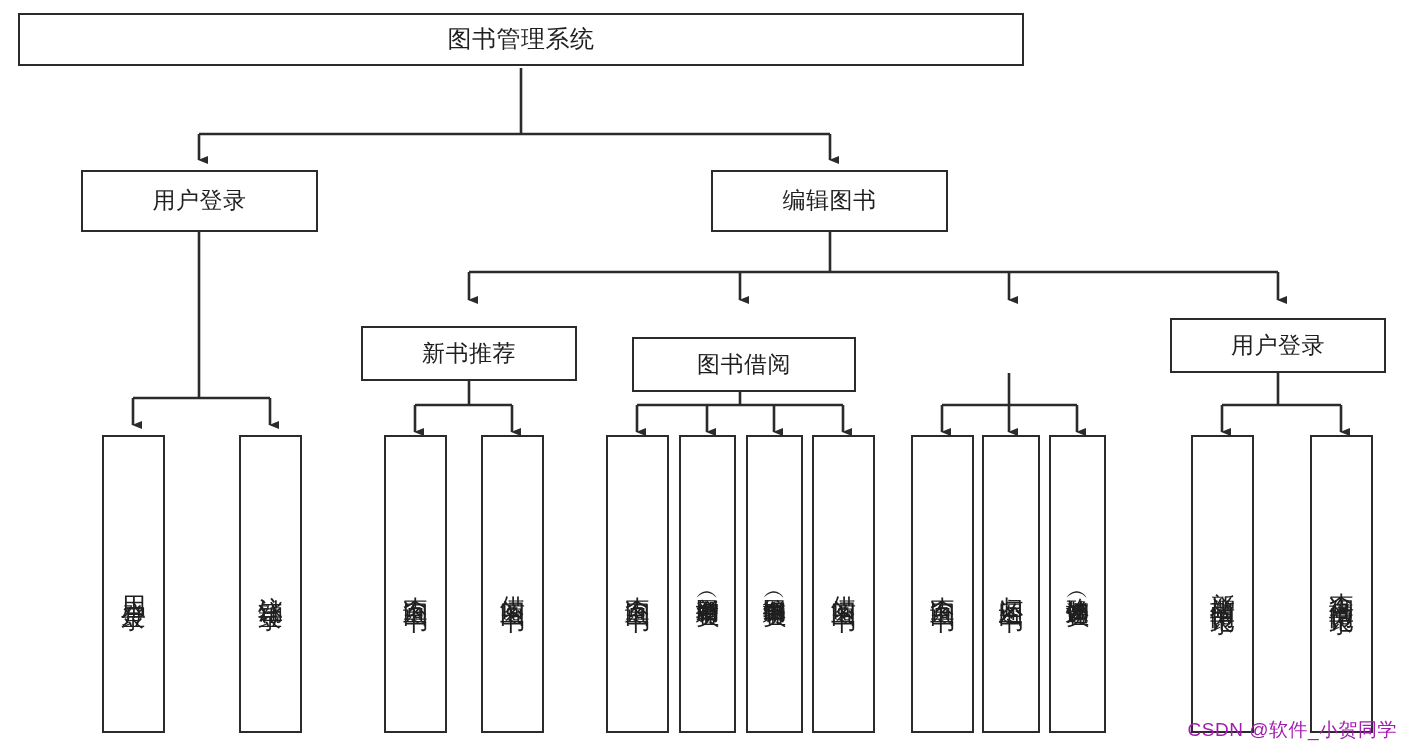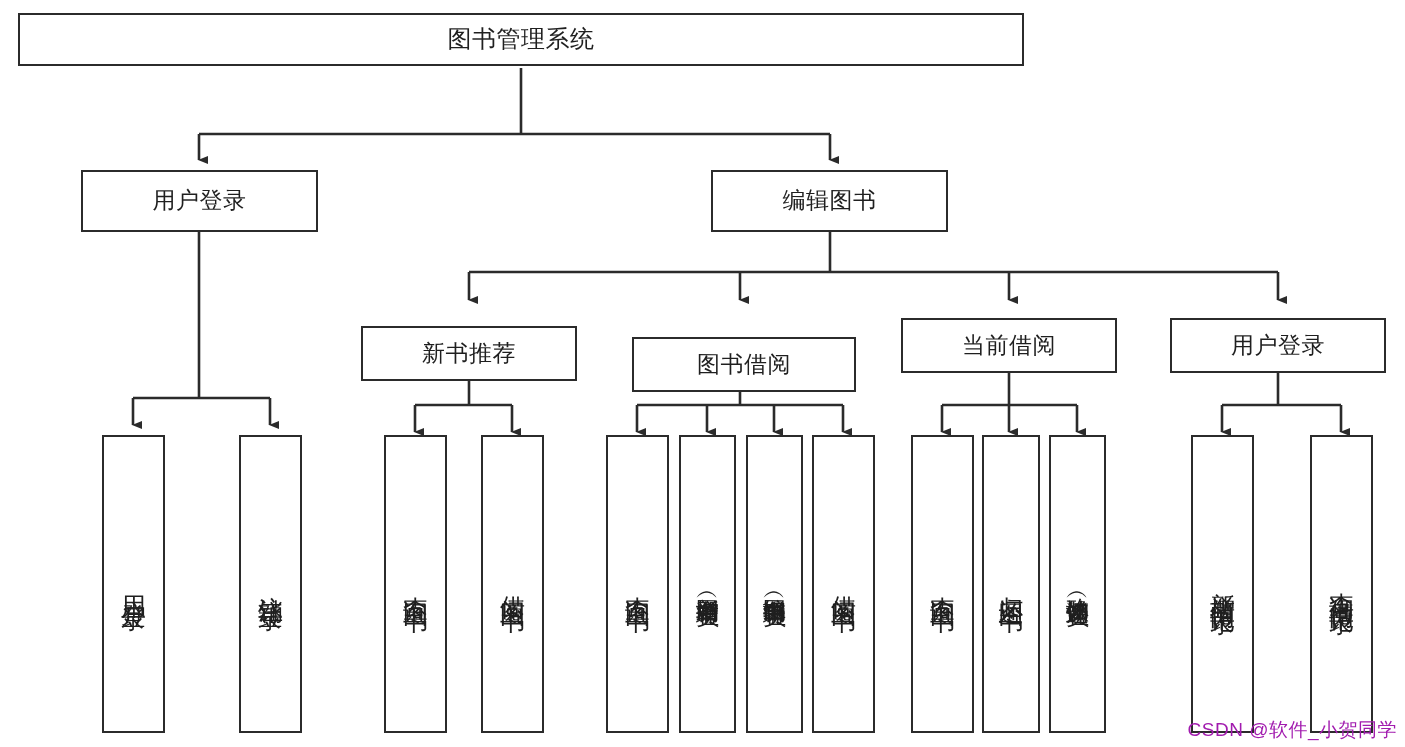--- a/index.html
+++ b/index.html
@@ -151,23 +151,20 @@
   </div>
 
   <div class="node horiz" style="left:361px; top:318px; width:216px; height:55px;margin-top:8px;">
     <span class="node-label">新书推荐</span>
   </div>
 
   <div class="node horiz" style="left:632px; top:337px; width:224px; height:55px;">
     <span class="node-label">图书借阅</span>
   </div>
 
-  <div class="node horiz" style="left:901px; top:318px; width:216px; height:55px;">
-    <span class="node-label">当前借阅</span>
-  </div>
 
   <div class="node horiz" style="left:1170px; top:318px; width:216px; height:55px;">
     <span class="node-label">用户登录</span>
   </div>
 
   <div class="node vert" style="left:102px; top:435px; width:63px; height:298px;">
     <span class="node-label">用户登录</span>
   </div>
 
   <div class="node vert" style="left:239px; top:435px; width:63px; height:298px;">

